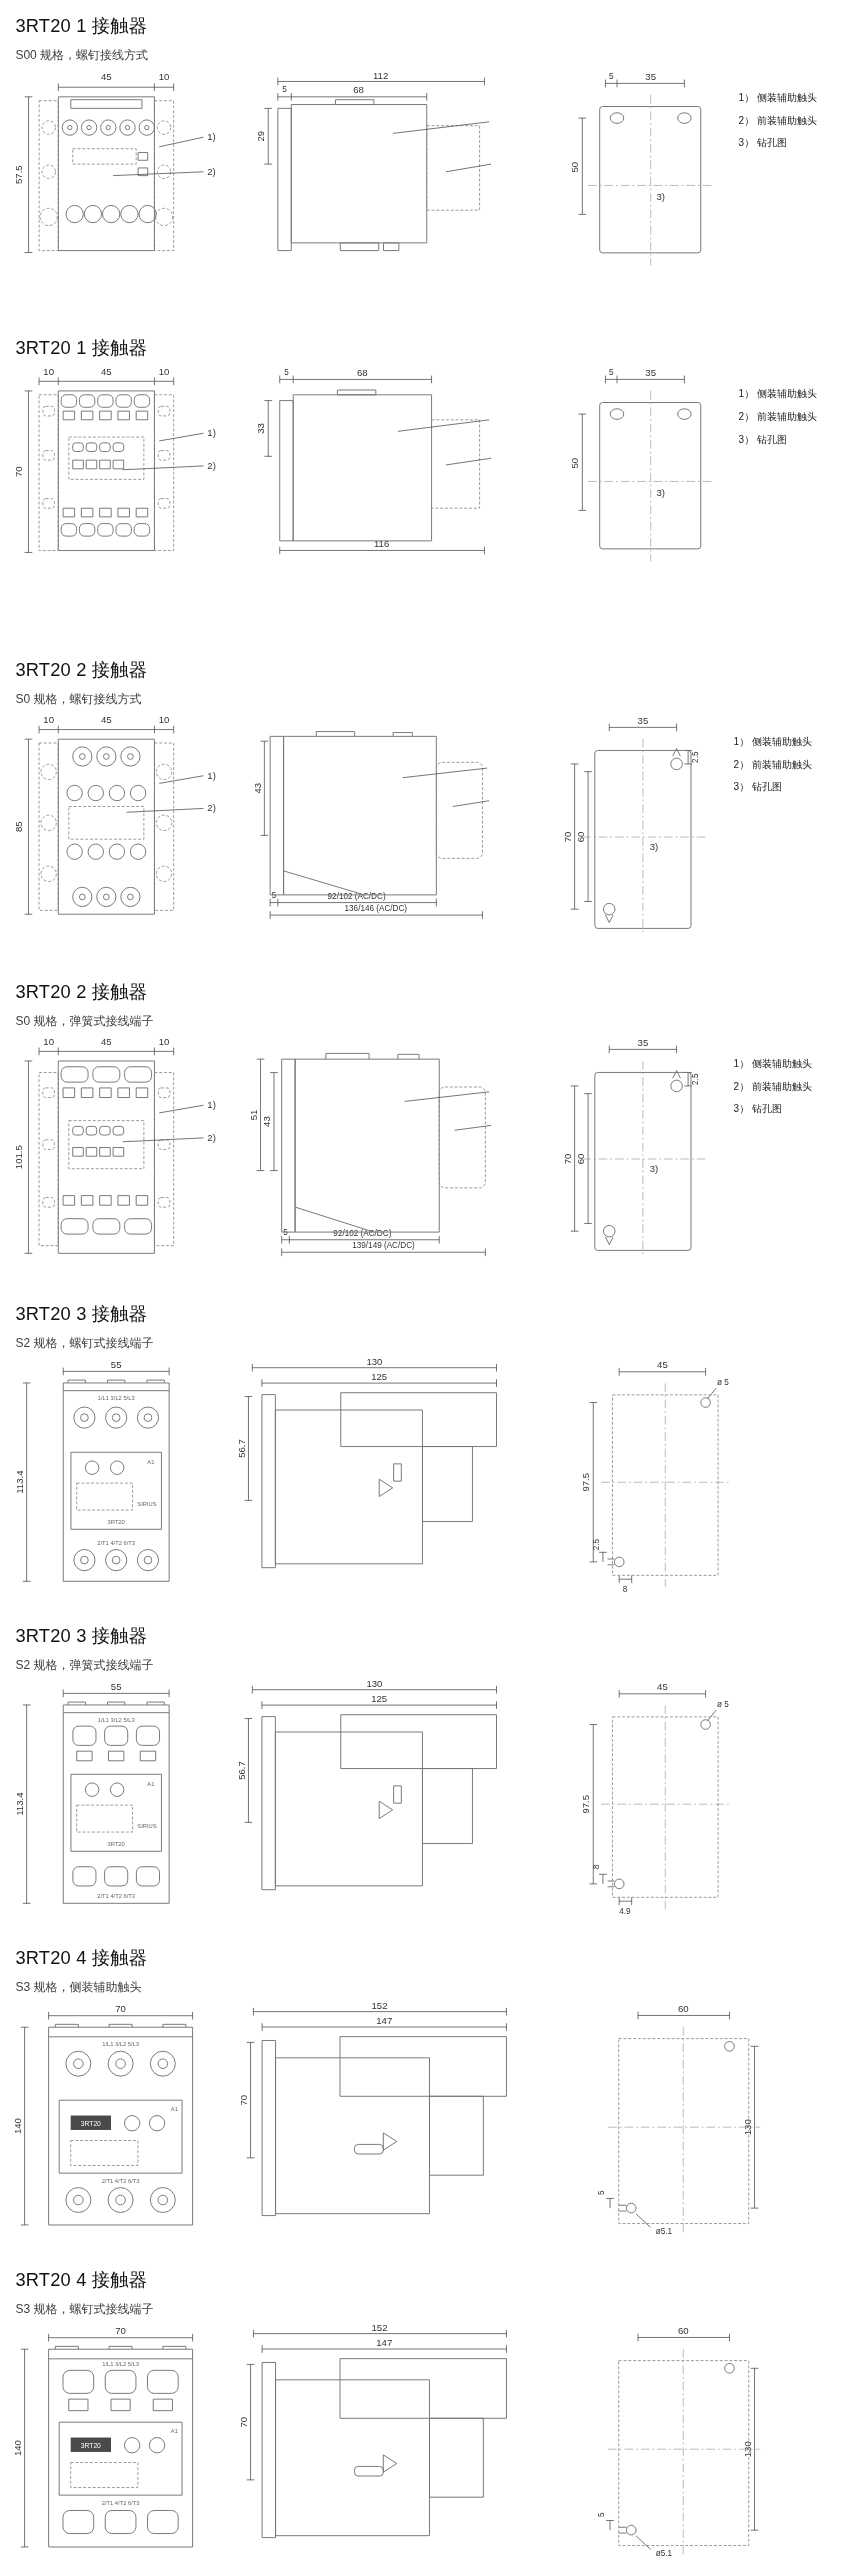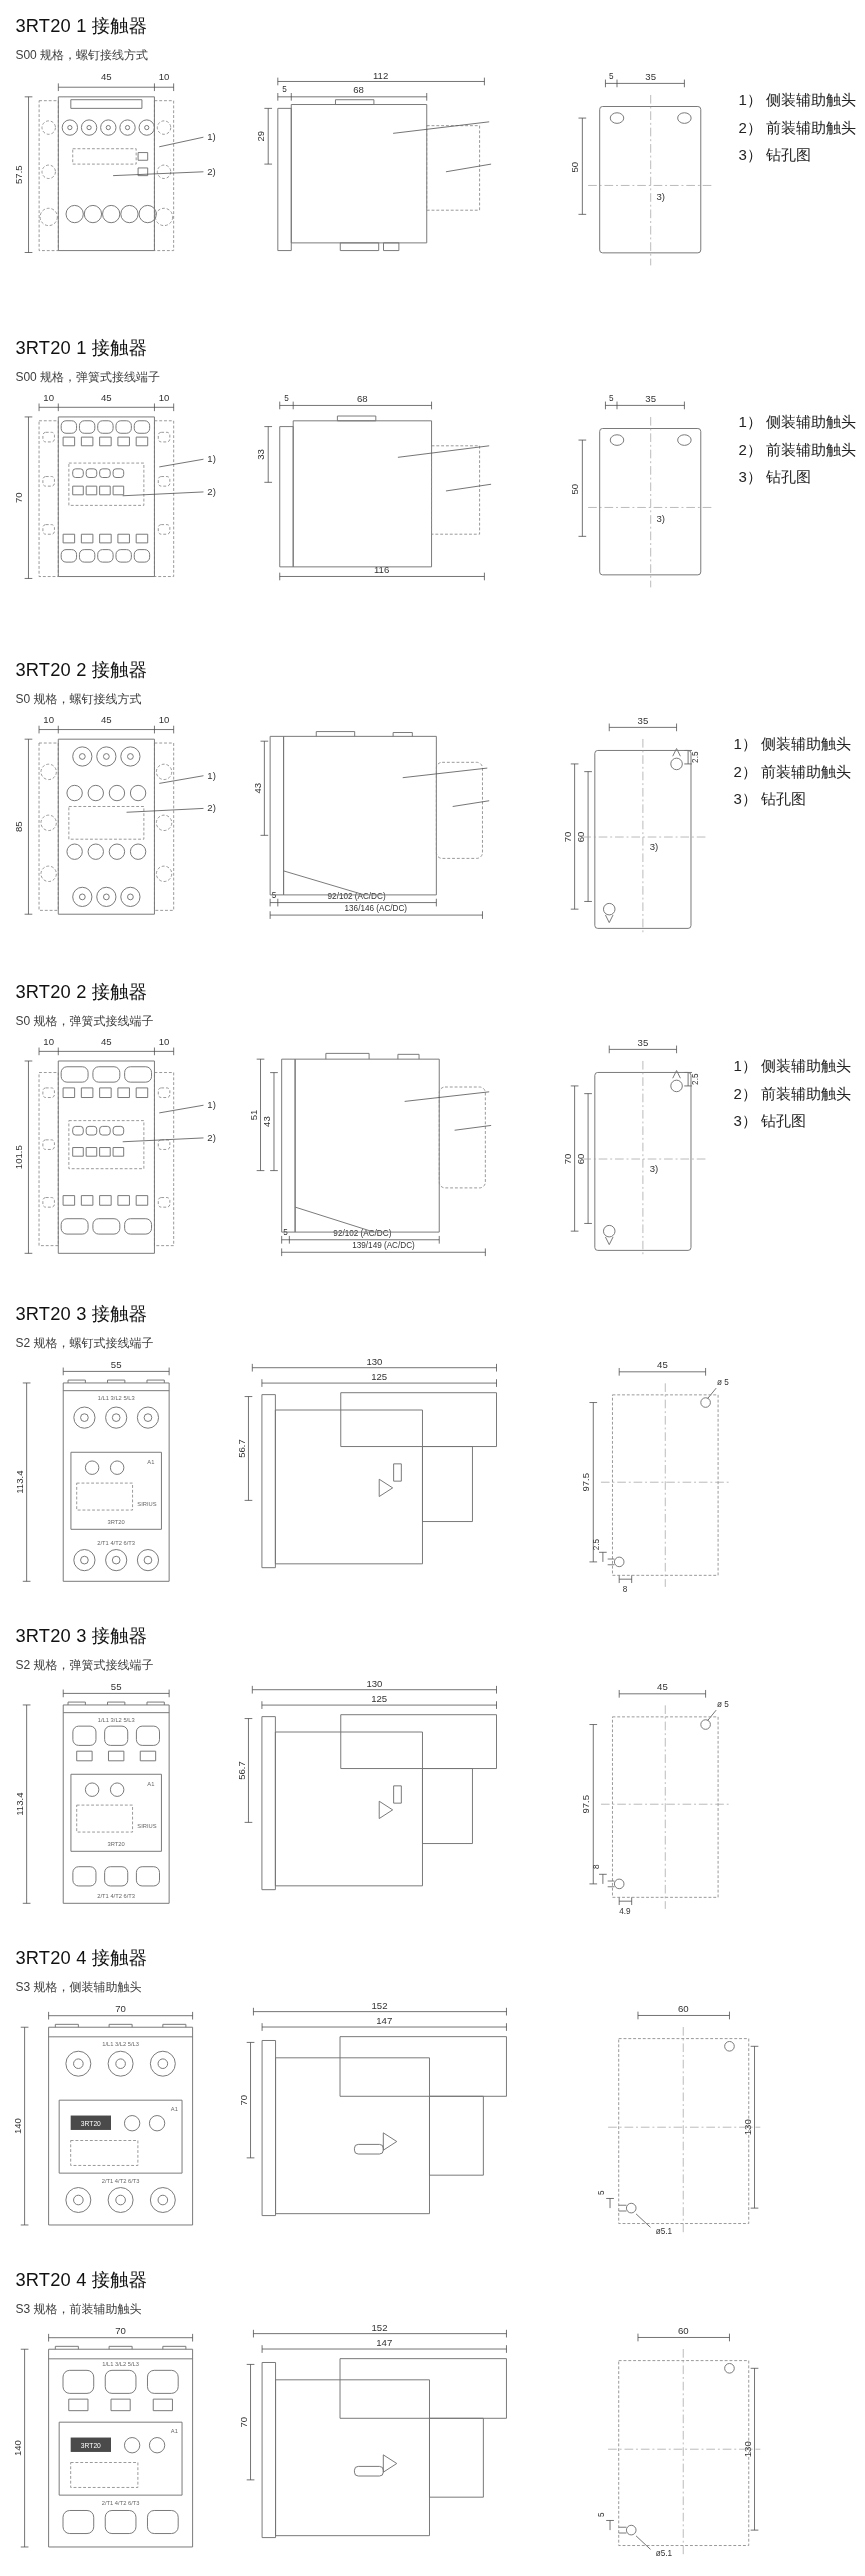--- a/index.html
+++ b/index.html
@@ -6,21 +6,21 @@
   body{width:866px;font-family:"Liberation Sans",sans-serif;color:#1a1a1a;}
   .page{padding:1.9px 15.4px 0 15.4px;}
   .sec{height:322px;box-sizing:border-box;padding-top:11.5px;}
   .sec-title{font-size:18.3px;font-weight:normal;color:#111;margin:0 0 1.9px 0;letter-spacing:0.2px;}
   .sec-sub{font-size:12px;color:#3d3d3d;margin:8.7px 0 0 0;font-weight:normal;}
   .figrow{display:flex;align-items:flex-start;margin-top:4px;}
   .col{flex:0 0 auto;}
   .gap-a{margin-left:7.7px;}
   .gap-b{margin-left:67px;}
   .legend{margin-left:13.5px;padding-top:23px;width:120px;}
-  .legend p{margin:0 0 8.7px 0;font-size:15px;color:#222;white-space:nowrap;}
+  .legend p{margin:0 0 8.7px 0;font-size:10px;color:#222;white-space:nowrap;}
   svg .o{fill:none;stroke:#757575;stroke-width:1;stroke-linejoin:round;}
   svg .od{fill:none;stroke:#8a8a8a;stroke-width:.9;stroke-dasharray:3 2;stroke-linejoin:round;}
   svg .d{fill:none;stroke:#4a4a4a;stroke-width:.8;}
   svg .cl{fill:none;stroke:#9a9a9a;stroke-width:.7;stroke-dasharray:9 3 2 3;}
   svg text{font-family:"Liberation Sans",sans-serif;font-size:10px;fill:#333;}
   svg text.s{font-size:8.5px;}
   svg text.t{font-size:6px;fill:#666;}
   svg text.m{font-size:7px;}
   svg .dark{fill:#4a4a4a;stroke:none;}
 </style>
@@ -113,21 +113,20 @@
     <div class="legend">
       <p>1） 侧装辅助触头</p>
       <p>2） 前装辅助触头</p>
       <p>3） 钻孔图</p>
     </div>
   </div>
 </section>
 
 <section class="sec">
   <h2 class="sec-title">3RT20 1 接触器</h2>
-  <p class="sec-sub">S00 规格，弹簧式接线端子</p>
   <div class="figrow">
     <svg class="col" width="226" height="200" viewBox="0 0 235 208">
       <g class="d">
             <path d="M25 14v8M45 14v8M145 14v8M165 14v8M25 18h140M10 28h8M10 196h8M14 28v168"></path>
           </g>
       <text x="35" y="11" text-anchor="middle">10</text>
       <text x="95" y="11" text-anchor="middle">45</text>
       <text x="155" y="11" text-anchor="middle">10</text>
       <text transform="rotate(-90 7 112)" x="7" y="112" text-anchor="middle">70</text>
       <g>
@@ -619,21 +618,21 @@
         <circle class="o" cx="48" cy="216" r="5"></circle>
             <path class="o" d="M35 213h8M35 219h8"></path>
         <path class="cl" d="M102 28V242M24 132H182"></path>
       </g>
     </svg>
   </div>
 </section>
 
 <section class="sec">
   <h2 class="sec-title">3RT20 4 接触器</h2>
-  <p class="sec-sub">S3 规格，前装辅助触头</p>
+  <p class="sec-sub">S3 规格，螺钉式接线端子</p>
   <div class="figrow">
     <svg class="col" width="216" height="233" viewBox="0 0 225 242">
       <g class="d">
             <path d="M35 12v8M185 12v8M35 16h150M6 28h8M6 234h8M10 28v206"></path>
           </g>
       <text x="110" y="12" text-anchor="middle">70</text>
       <text transform="rotate(-90 6 131)" x="6" y="131" text-anchor="middle">140</text>
       <g>
         <rect class="o" x="35" y="28" width="150" height="206"></rect>
         <path class="o" d="M35 38h150M42 28v-3h24v3M98 28v-3h24v3M154 28v-3h24v3"></path>

